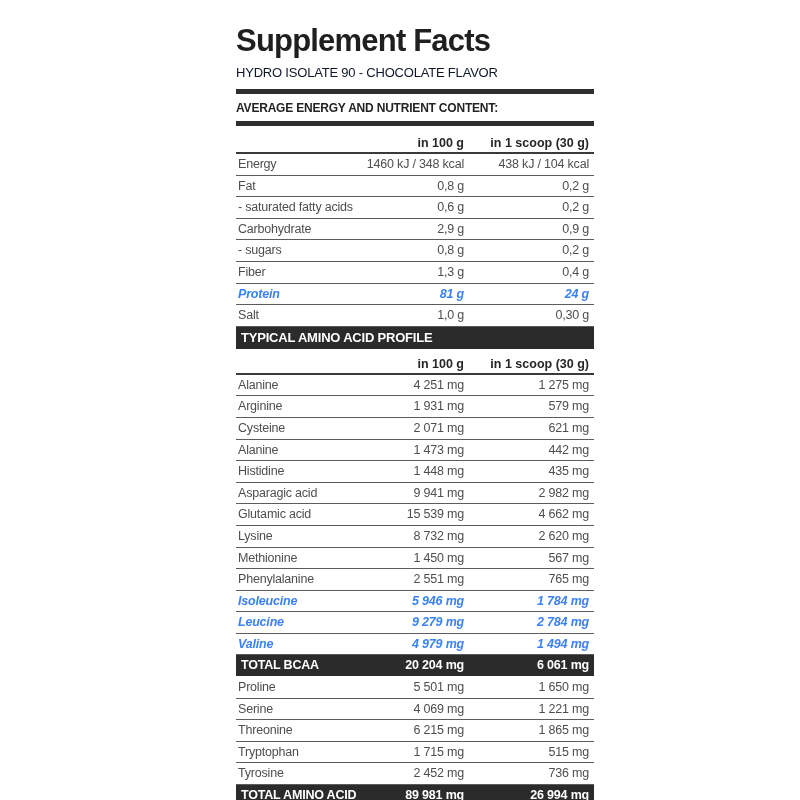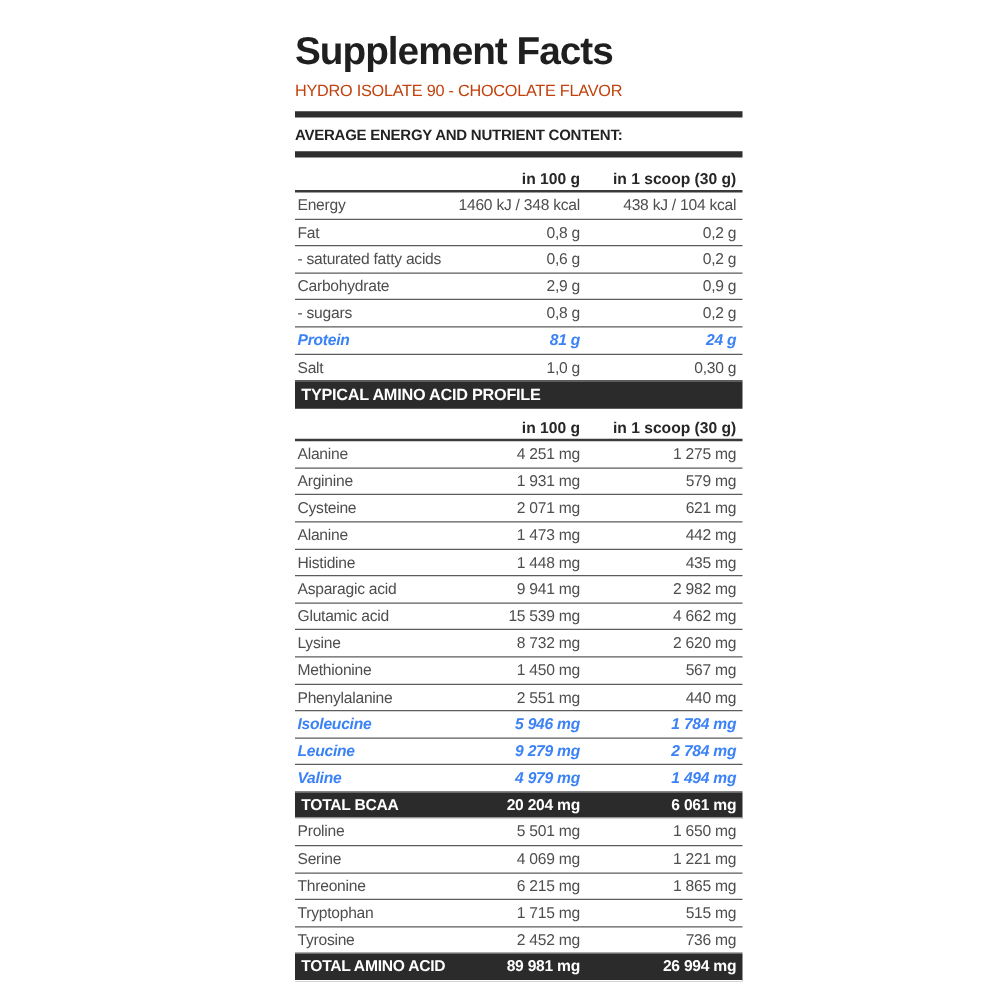--- a/index.html
+++ b/index.html
@@ -23,21 +23,21 @@
     font-size: 31px;
     font-weight: 700;
     letter-spacing: -0.8px;
     color: #1f1f1f;
     line-height: 34px;
   }
   .subtitle {
     margin-top: 7px;
     font-size: 13px;
     letter-spacing: -0.2px;
-    color: #c2410c;
+    color: #0f172a;
     line-height: 15px;
   }
   .bar {
     margin-top: 9px;
     height: 5px;
     background: #2e2e2e;
   }
   .section-title {
     margin-top: 6px;
     font-size: 12px;
@@ -118,20 +118,21 @@
     <div class="thead first">
       <span class="v1">in 100 g</span>
       <span class="v2">in 1 scoop (30 g)</span>
     </div>
     <div>
         <div class="row regular"><span class="lbl">Energy</span><span class="v1">1460 kJ / 348 kcal</span><span class="v2">438 kJ / 104 kcal</span></div>
         <div class="row regular"><span class="lbl">Fat</span><span class="v1">0,8 g</span><span class="v2">0,2 g</span></div>
         <div class="row regular"><span class="lbl">- saturated fatty acids</span><span class="v1">0,6 g</span><span class="v2">0,2 g</span></div>
         <div class="row regular"><span class="lbl">Carbohydrate</span><span class="v1">2,9 g</span><span class="v2">0,9 g</span></div>
         <div class="row regular"><span class="lbl">- sugars</span><span class="v1">0,8 g</span><span class="v2">0,2 g</span></div>
+        <div class="row regular"><span class="lbl">Fiber</span><span class="v1">1,3 g</span><span class="v2">0,4 g</span></div>
         <div class="row bold"><span class="lbl">Protein</span><span class="v1">81 g</span><span class="v2">24 g</span></div>
         <div class="row regular"><span class="lbl">Salt</span><span class="v1">1,0 g</span><span class="v2">0,30 g</span></div>
       </div>
   </div>
 
   <div class="section-bar">TYPICAL AMINO ACID PROFILE</div>
 
   <div>
     <div class="thead">
       <span class="v1">in 100 g</span>
@@ -140,21 +141,21 @@
     <div>
         <div class="row regular"><span class="lbl">Alanine</span><span class="v1">4 251 mg</span><span class="v2">1 275 mg</span></div>
         <div class="row regular"><span class="lbl">Arginine</span><span class="v1">1 931 mg</span><span class="v2">579 mg</span></div>
         <div class="row regular"><span class="lbl">Cysteine</span><span class="v1">2 071 mg</span><span class="v2">621 mg</span></div>
         <div class="row regular"><span class="lbl">Alanine</span><span class="v1">1 473 mg</span><span class="v2">442 mg</span></div>
         <div class="row regular"><span class="lbl">Histidine</span><span class="v1">1 448 mg</span><span class="v2">435 mg</span></div>
         <div class="row regular"><span class="lbl">Asparagic acid</span><span class="v1">9 941 mg</span><span class="v2">2 982 mg</span></div>
         <div class="row regular"><span class="lbl">Glutamic acid</span><span class="v1">15 539 mg</span><span class="v2">4 662 mg</span></div>
         <div class="row regular"><span class="lbl">Lysine</span><span class="v1">8 732 mg</span><span class="v2">2 620 mg</span></div>
         <div class="row regular"><span class="lbl">Methionine</span><span class="v1">1 450 mg</span><span class="v2">567 mg</span></div>
-        <div class="row regular"><span class="lbl">Phenylalanine</span><span class="v1">2 551 mg</span><span class="v2">440 mg</span></div>
+        <div class="row regular"><span class="lbl">Phenylalanine</span><span class="v1">2 551 mg</span><span class="v2">765 mg</span></div>
         <div class="row bold"><span class="lbl">Isoleucine</span><span class="v1">5 946 mg</span><span class="v2">1 784 mg</span></div>
         <div class="row bold"><span class="lbl">Leucine</span><span class="v1">9 279 mg</span><span class="v2">2 784 mg</span></div>
         <div class="row bold"><span class="lbl">Valine</span><span class="v1">4 979 mg</span><span class="v2">1 494 mg</span></div>
         <div class="row total"><span class="lbl">TOTAL BCAA</span><span class="v1">20 204 mg</span><span class="v2">6 061 mg</span></div>
         <div class="row regular"><span class="lbl">Proline</span><span class="v1">5 501 mg</span><span class="v2">1 650 mg</span></div>
         <div class="row regular"><span class="lbl">Serine</span><span class="v1">4 069 mg</span><span class="v2">1 221 mg</span></div>
         <div class="row regular"><span class="lbl">Threonine</span><span class="v1">6 215 mg</span><span class="v2">1 865 mg</span></div>
         <div class="row regular"><span class="lbl">Tryptophan</span><span class="v1">1 715 mg</span><span class="v2">515 mg</span></div>
         <div class="row regular"><span class="lbl">Tyrosine</span><span class="v1">2 452 mg</span><span class="v2">736 mg</span></div>
         <div class="row total"><span class="lbl">TOTAL AMINO ACID</span><span class="v1">89 981 mg</span><span class="v2">26 994 mg</span></div>

